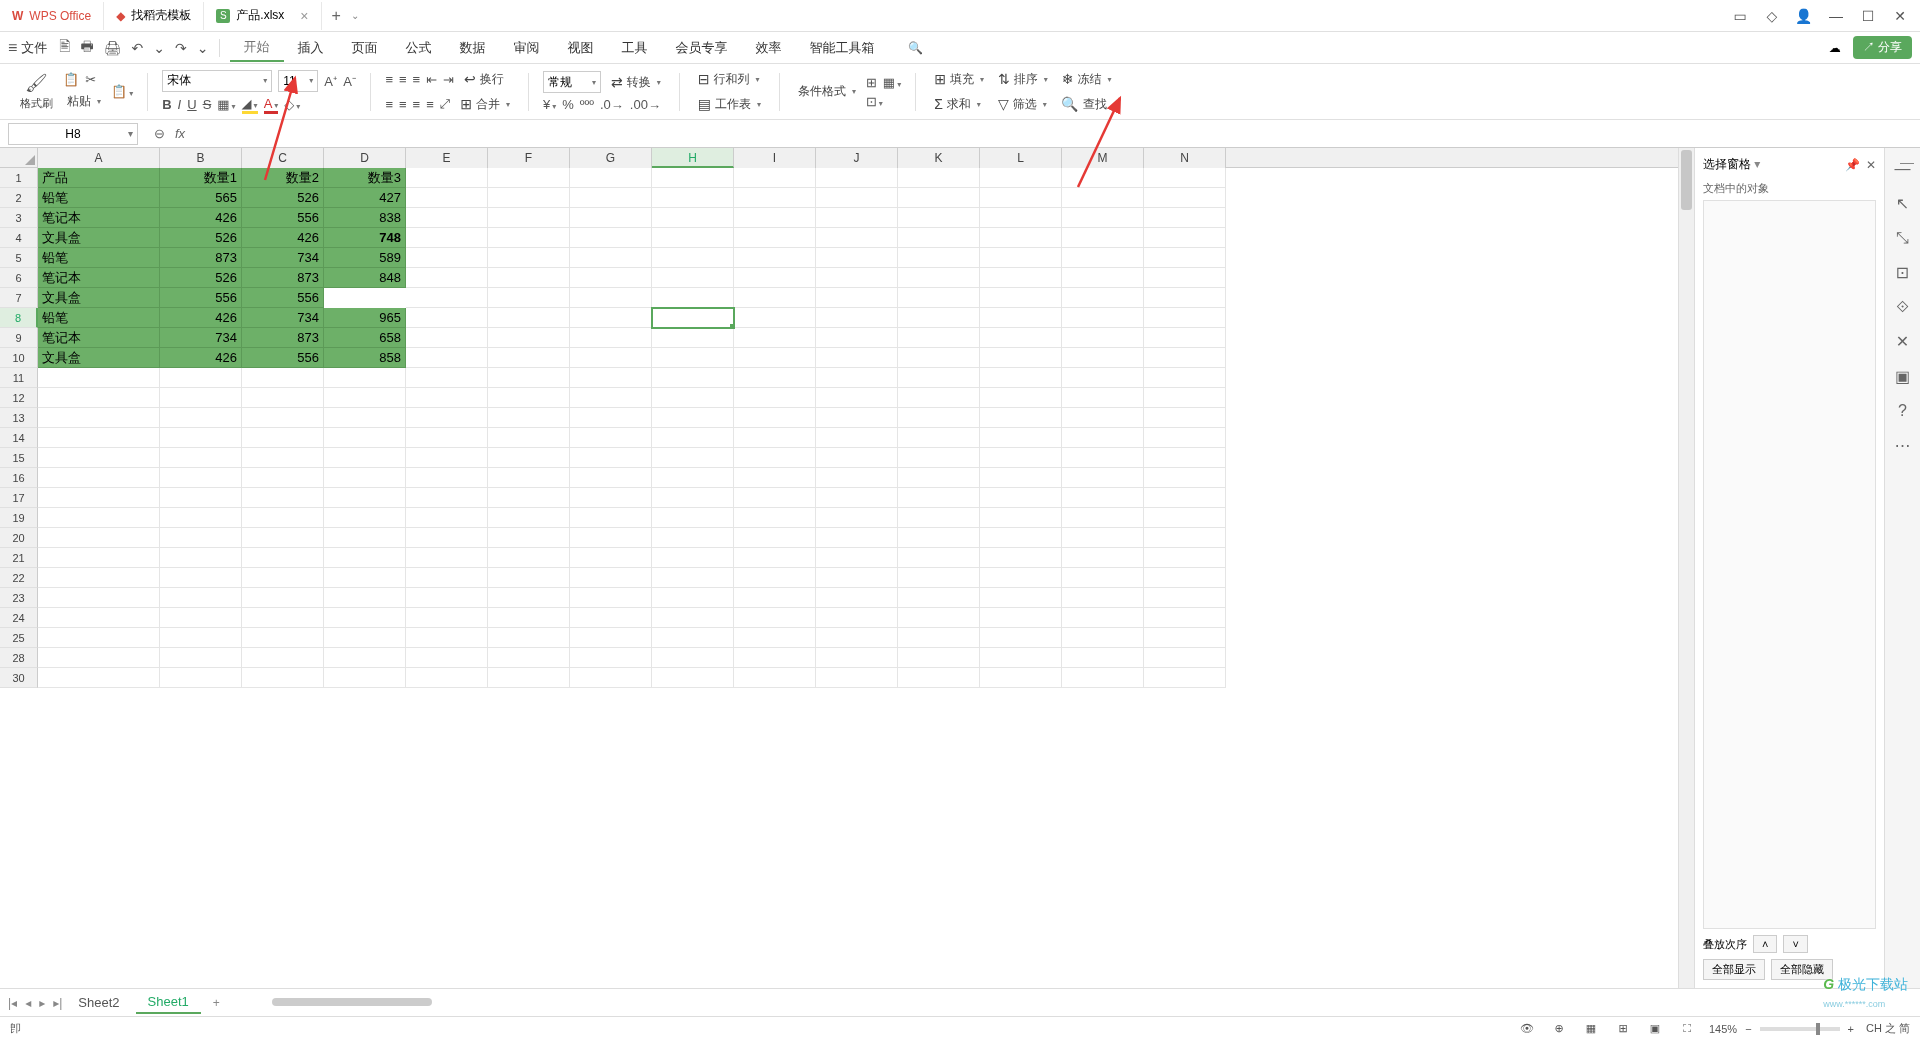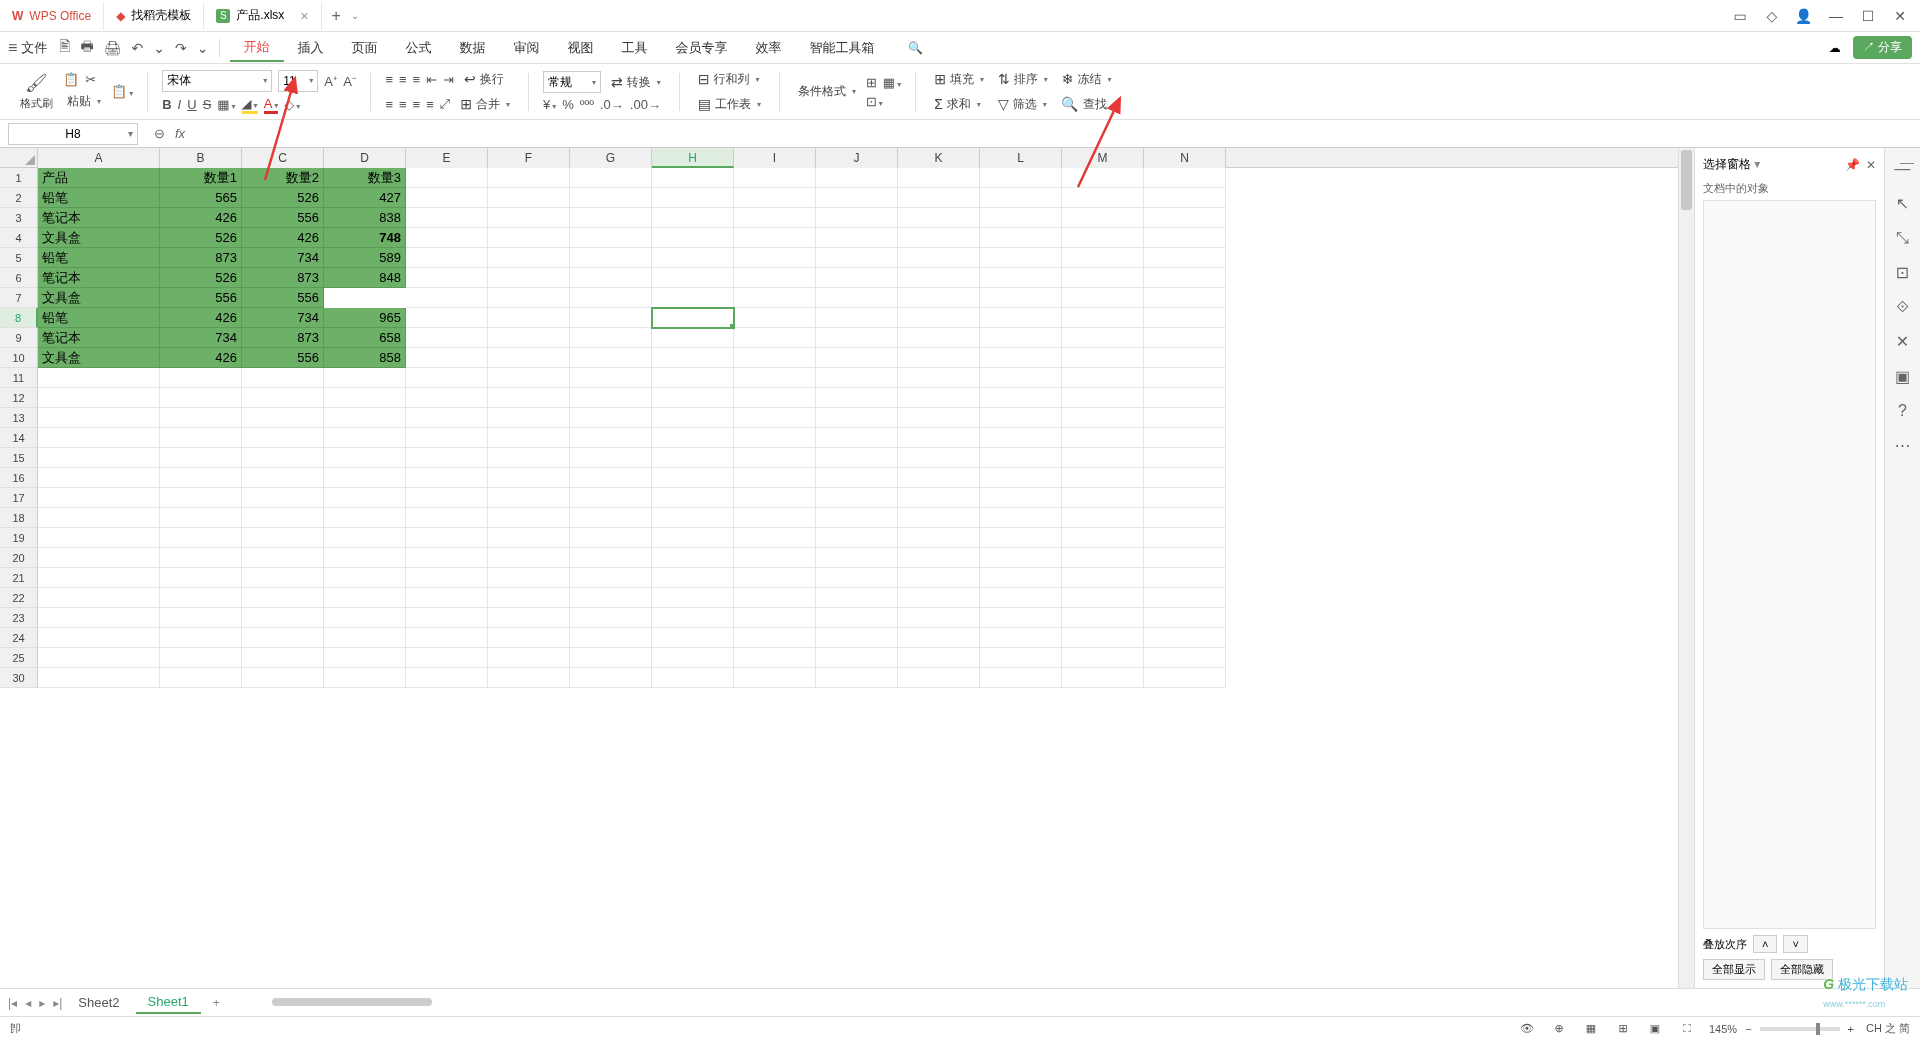--- a/index.html
+++ b/index.html
@@ -18,21 +18,21 @@
 .title-bar .win-ctrl { display: flex; gap: 8px; padding-right: 8px; align-items: center; }
 .title-bar .win-ctrl span { width: 24px; text-align: center; color: #555; font-size: 14px; }
 
 
 .menu-bar { height: 32px; background: #fff; display: flex; align-items: center; gap: 0; padding: 0 8px; border-bottom: 1px solid #e0e0e0; }
 .menu-bar .ham { font-size: 16px; color: #555; margin-right: 4px; }
 .menu-bar .file-label { font-size: 13px; color: #333; margin-right: 12px; }
 .menu-bar .qat { display:flex; gap: 10px; color:#555; font-size:14px; align-items:center; }
 .menu-bar .divider { width: 1px; height: 18px; background: #ddd; margin: 0 10px; }
 .menu-bar .menu-item { padding: 4px 14px; font-size: 13px; color: #333; cursor: pointer; }
-.menu-bar .menu-item.active { color: #ef4444; border-bottom: 2px solid #5aa85d; }
+.menu-bar .menu-item.active { color: #737373; border-bottom: 2px solid #5aa85d; }
 .menu-bar .right { margin-left: auto; display: flex; align-items: center; gap: 12px; }
 .menu-bar .share-btn { background: #5aa85d; color: #fff; padding: 3px 10px; border-radius: 4px; font-size: 12px; }
 
 
 .ribbon { height: 56px; background: #fff; display: flex; align-items: center; padding: 0 10px; gap: 4px; border-bottom: 1px solid #e0e0e0; }
 .ribbon .group { display: flex; align-items: center; gap: 6px; padding: 0 6px; }
 .ribbon .sep { width: 1px; height: 38px; background: #e0e0e0; margin: 0 4px; }
 .ribbon .btn-v { display: flex; flex-direction: column; align-items: center; gap: 2px; font-size: 11px; color: #444; padding: 0 4px; cursor:pointer; }
 .ribbon .btn-v .ic { font-size: 18px; color: #555; }
 .ribbon .btn-h { display: flex; align-items: center; gap: 4px; font-size: 12px; color: #444; padding: 2px 4px; cursor:pointer; }
@@ -649,37 +649,20 @@
         <div class="cell" style="width: 82px;"></div>
         <div class="cell" style="width: 82px;"></div>
         <div class="cell" style="width: 82px;"></div>
         <div class="cell" style="width: 82px;"></div>
         <div class="cell" style="width: 82px;"></div>
         <div class="cell" style="width: 82px;"></div>
         <div class="cell" style="width: 82px;"></div>
         <div class="cell" style="width: 82px;"></div>
       </div>
       <div class="grid-row">
-        <div class="row-h">18</div>
-        <div class="cell" style="width: 122px;"></div>
-        <div class="cell" style="width: 82px;"></div>
-        <div class="cell" style="width: 82px;"></div>
-        <div class="cell" style="width: 82px;"></div>
-        <div class="cell" style="width: 82px;"></div>
-        <div class="cell" style="width: 82px;"></div>
-        <div class="cell" style="width: 82px;"></div>
-        <div class="cell" style="width: 82px;"></div>
-        <div class="cell" style="width: 82px;"></div>
-        <div class="cell" style="width: 82px;"></div>
-        <div class="cell" style="width: 82px;"></div>
-        <div class="cell" style="width: 82px;"></div>
-        <div class="cell" style="width: 82px;"></div>
-        <div class="cell" style="width: 82px;"></div>
-      </div>
-      <div class="grid-row">
         <div class="row-h">19</div>
         <div class="cell" style="width: 122px;"></div>
         <div class="cell" style="width: 82px;"></div>
         <div class="cell" style="width: 82px;"></div>
         <div class="cell" style="width: 82px;"></div>
         <div class="cell" style="width: 82px;"></div>
         <div class="cell" style="width: 82px;"></div>
         <div class="cell" style="width: 82px;"></div>
         <div class="cell" style="width: 82px;"></div>
         <div class="cell" style="width: 82px;"></div>
@@ -769,20 +752,37 @@
         <div class="cell" style="width: 82px;"></div>
         <div class="cell" style="width: 82px;"></div>
         <div class="cell" style="width: 82px;"></div>
         <div class="cell" style="width: 82px;"></div>
         <div class="cell" style="width: 82px;"></div>
         <div class="cell" style="width: 82px;"></div>
         <div class="cell" style="width: 82px;"></div>
       </div>
       <div class="grid-row">
         <div class="row-h">25</div>
+        <div class="cell" style="width: 122px;"></div>
+        <div class="cell" style="width: 82px;"></div>
+        <div class="cell" style="width: 82px;"></div>
+        <div class="cell" style="width: 82px;"></div>
+        <div class="cell" style="width: 82px;"></div>
+        <div class="cell" style="width: 82px;"></div>
+        <div class="cell" style="width: 82px;"></div>
+        <div class="cell" style="width: 82px;"></div>
+        <div class="cell" style="width: 82px;"></div>
+        <div class="cell" style="width: 82px;"></div>
+        <div class="cell" style="width: 82px;"></div>
+        <div class="cell" style="width: 82px;"></div>
+        <div class="cell" style="width: 82px;"></div>
+        <div class="cell" style="width: 82px;"></div>
+      </div>
+      <div class="grid-row">
+        <div class="row-h">28</div>
         <div class="cell" style="width: 122px;"></div>
         <div class="cell" style="width: 82px;"></div>
         <div class="cell" style="width: 82px;"></div>
         <div class="cell" style="width: 82px;"></div>
         <div class="cell" style="width: 82px;"></div>
         <div class="cell" style="width: 82px;"></div>
         <div class="cell" style="width: 82px;"></div>
         <div class="cell" style="width: 82px;"></div>
         <div class="cell" style="width: 82px;"></div>
         <div class="cell" style="width: 82px;"></div>

